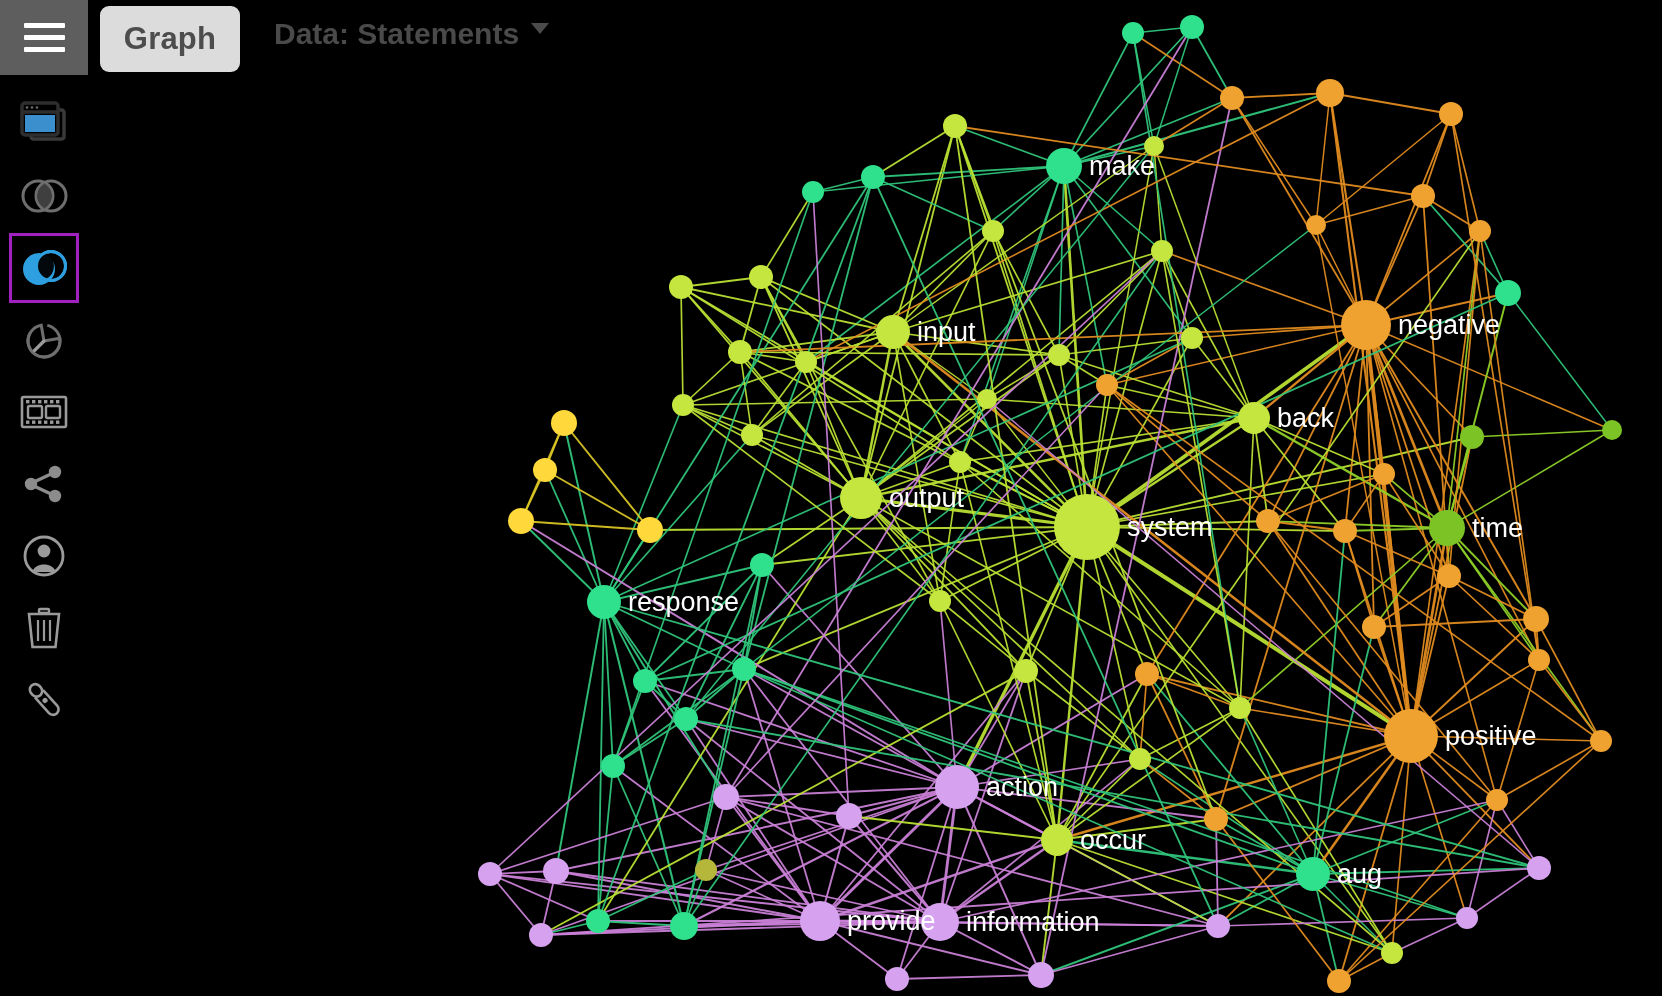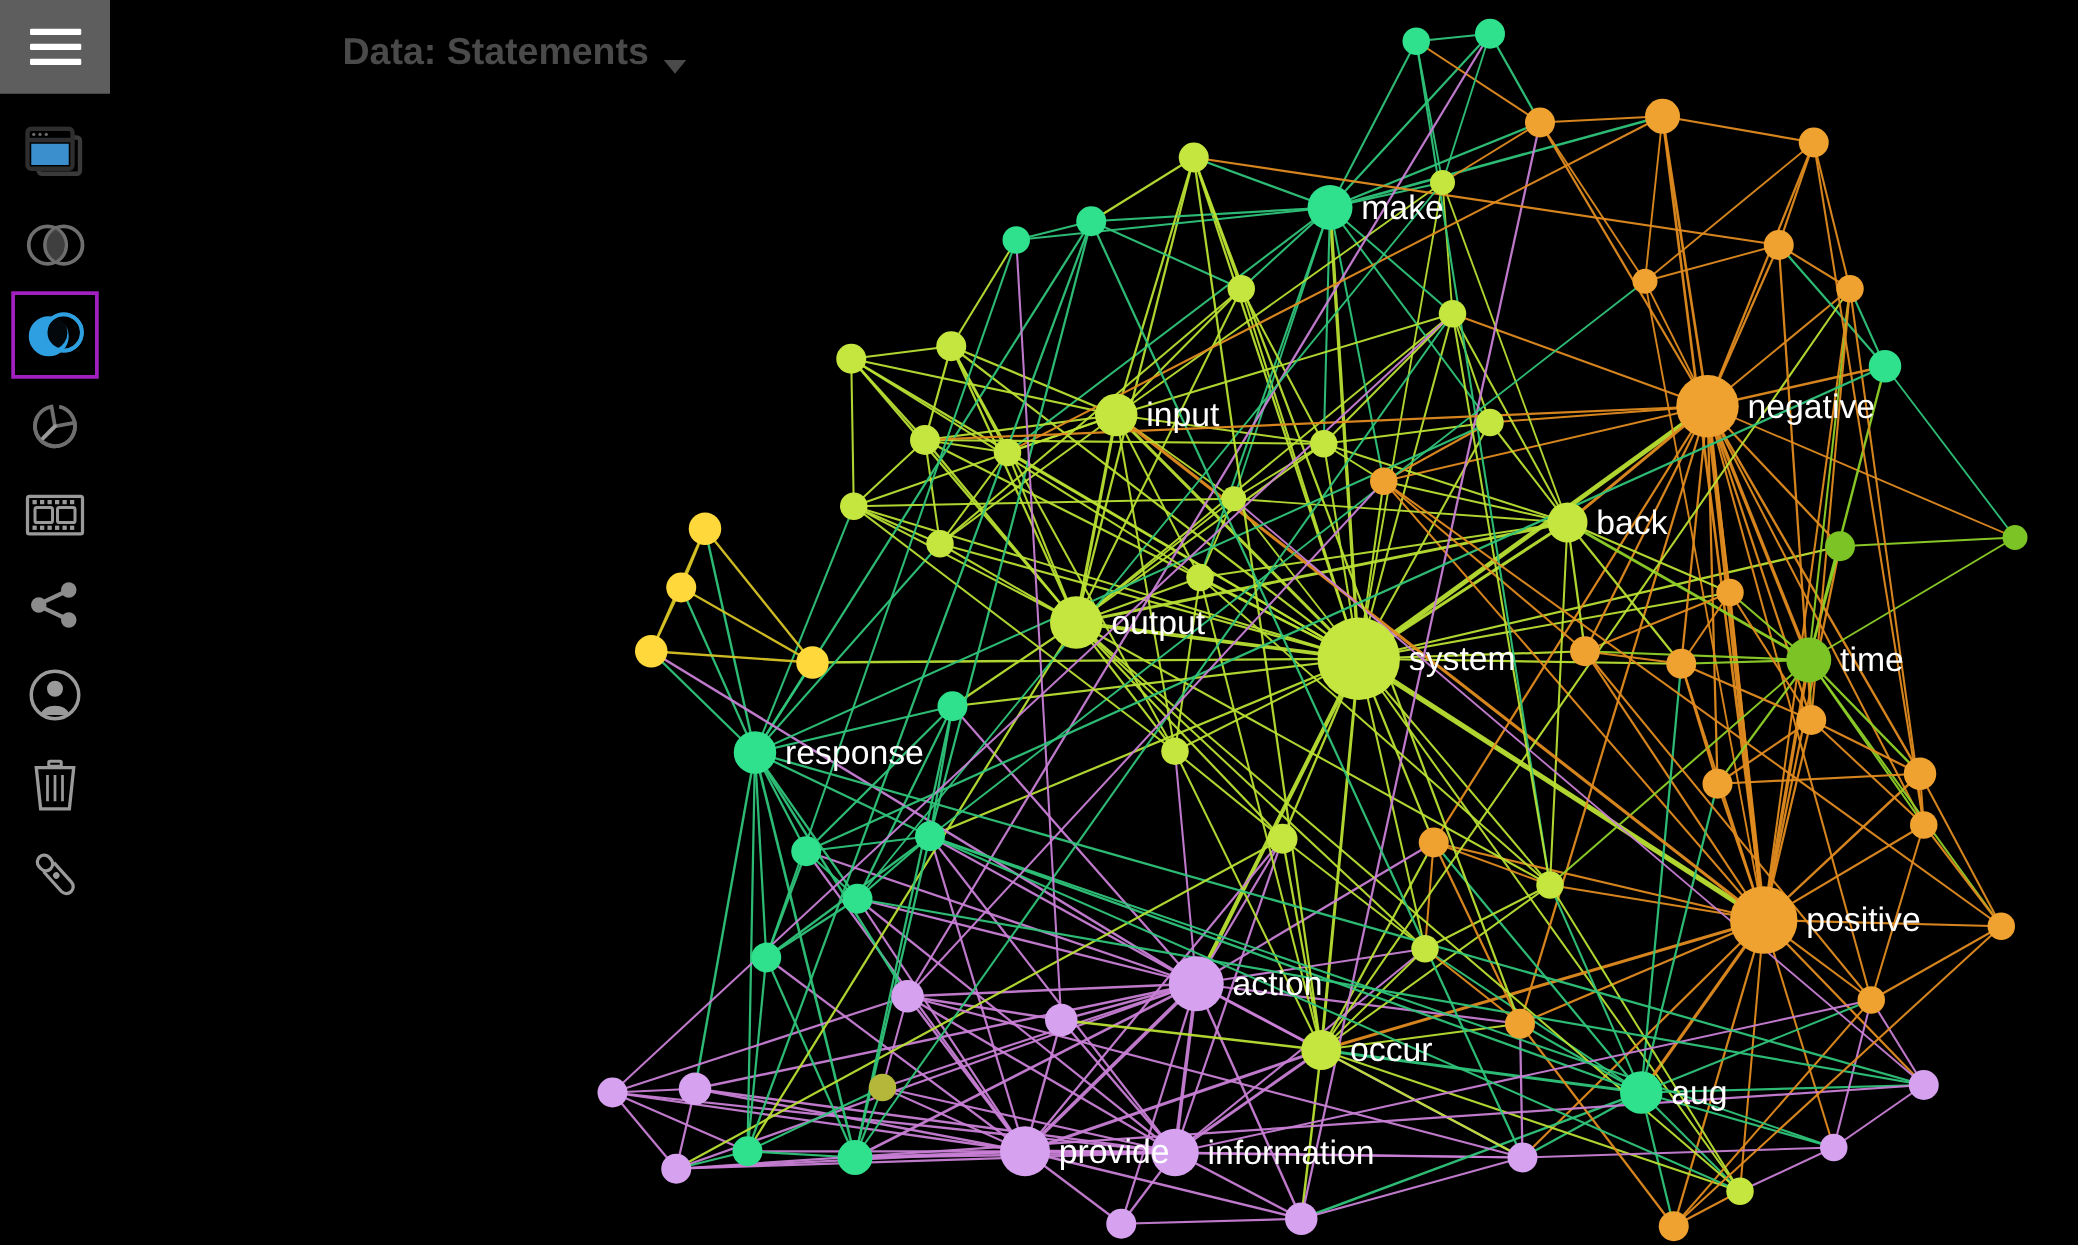--- a/index.html
+++ b/index.html
@@ -27,21 +27,21 @@
   }
   #graph-tab {
     position: absolute; left: 100px; top: 6px; width: 140px; height: 66px;
     background: #dcdcdc; border-radius: 9px;
     display: flex; align-items: center; justify-content: center;
     font-size: 31px; font-weight: bold; color: #4d4d4d;
     cursor: pointer; letter-spacing: .2px;
   }
   #data-selector {
     position: absolute; left: 274px; top: 17px; height: 42px;
-    display: flex; align-items: flex-end; gap: 12px;
+    display: flex; align-items: flex-start; gap: 12px;
     font-size: 30px; font-weight: bold; color: #4a4a4a;
     cursor: pointer; white-space: nowrap;
   }
   #data-selector .caret {
     width: 0; height: 0; border-left: 9px solid transparent;
     border-right: 9px solid transparent; border-top: 11px solid #4a4a4a;
     margin-top: 6px;
   }
 
   
@@ -596,20 +596,21 @@
     </svg>
 
   <div id="topbar">
     <div id="hamburger">
       <span class="bars">
         <span class="bar"></span>
         <span class="bar"></span>
         <span class="bar"></span>
       </span>
     </div>
+    <div id="graph-tab">Graph</div>
     <div id="data-selector">
       <span>Data: Statements</span>
       <span class="caret"></span>
     </div>
   </div>
 
   <div id="sidebar">
 
     <div class="side-item">
       <span>

